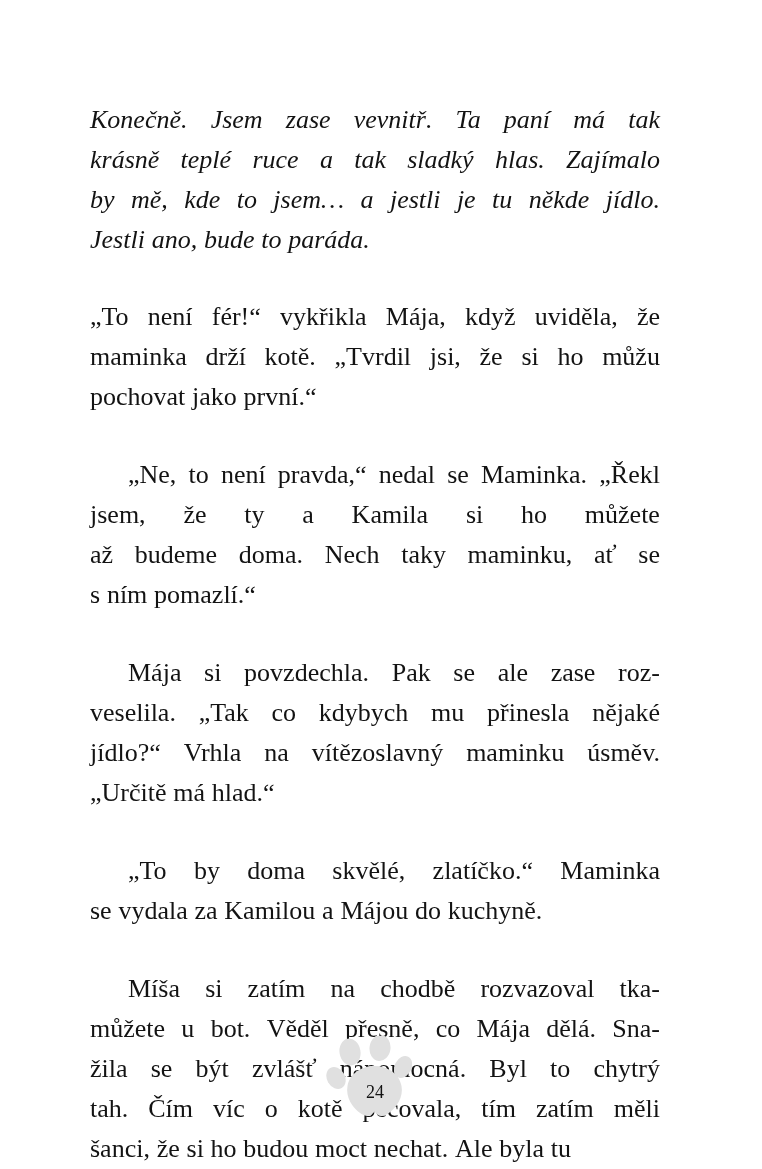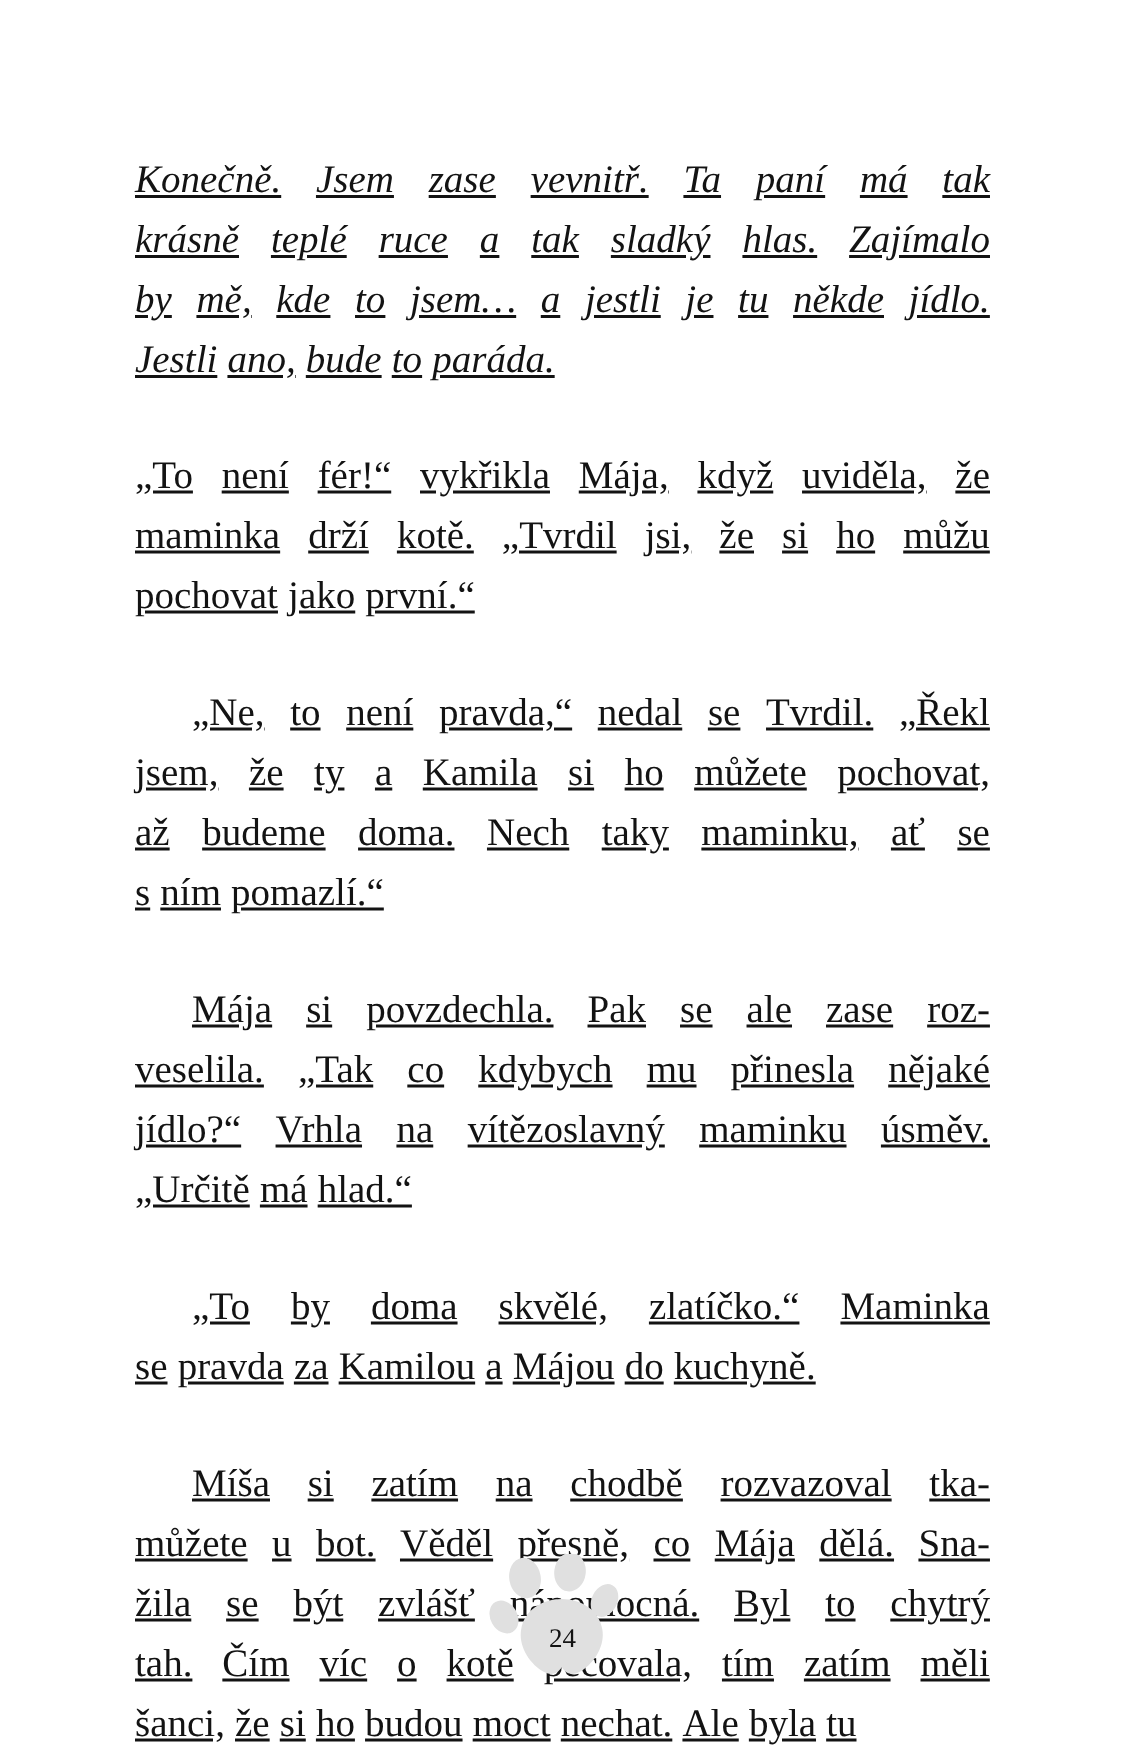--- a/index.html
+++ b/index.html
@@ -22,21 +22,20 @@
   }
   .text-block {
     position: absolute;
     left: 90px;
     top: 100px;
     width: 570px;
     font-size: 26px;
   }
   .paragraph {
     margin: 0;
-    text-decoration: underline;
   }
   .p-intro {
     font-style: italic;
     margin-bottom: 37px;
   }
   .line {
     display: flex;
     justify-content: space-between;
     line-height: 40px;
     white-space: nowrap;
@@ -155,33 +154,32 @@
         </div>
       </div>
       <div class="paragraph p-body">
         <div class="line indent">
           <span>„Ne,</span>
           <span>to</span>
           <span>není</span>
           <span>pravda,“</span>
           <span>nedal</span>
           <span>se</span>
-          <span>Tvrdil.</span>
+          <span>Maminka.</span>
           <span>„Řekl</span>
         </div>
         <div class="line">
           <span>jsem,</span>
           <span>že</span>
           <span>ty</span>
           <span>a</span>
           <span>Kamila</span>
           <span>si</span>
           <span>ho</span>
           <span>můžete</span>
-          <span>pochovat,</span>
         </div>
         <div class="line">
           <span>až</span>
           <span>budeme</span>
           <span>doma.</span>
           <span>Nech</span>
           <span>taky</span>
           <span>maminku,</span>
           <span>ať</span>
           <span>se</span>
@@ -230,21 +228,21 @@
         <div class="line indent">
           <span>„To</span>
           <span>by</span>
           <span>doma</span>
           <span>skvělé,</span>
           <span>zlatíčko.“</span>
           <span>Maminka</span>
         </div>
         <div class="line last">
           <span>se</span>
-          <span>pravda</span>
+          <span>vydala</span>
           <span>za</span>
           <span>Kamilou</span>
           <span>a</span>
           <span>Májou</span>
           <span>do</span>
           <span>kuchyně.</span>
         </div>
       </div>
       <div class="paragraph p-body">
         <div class="line indent">

